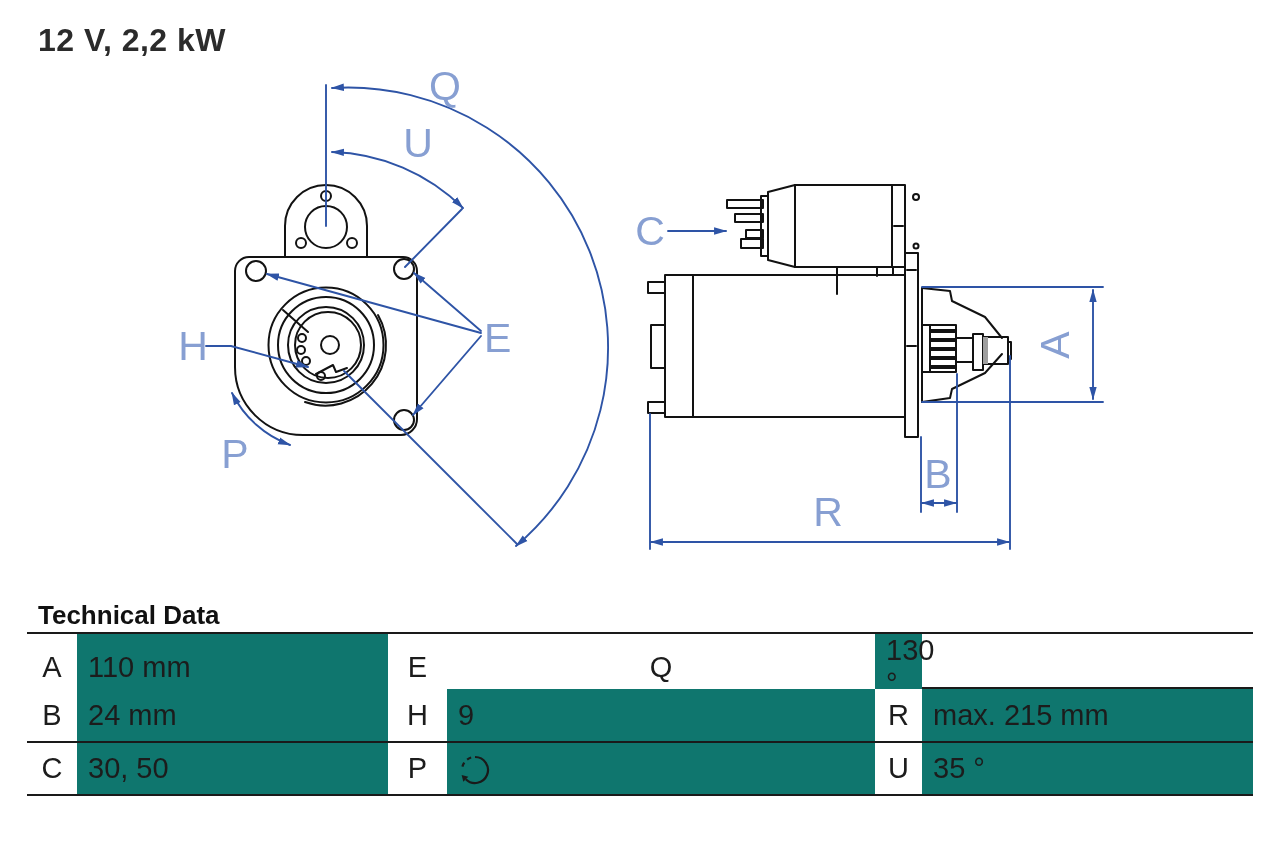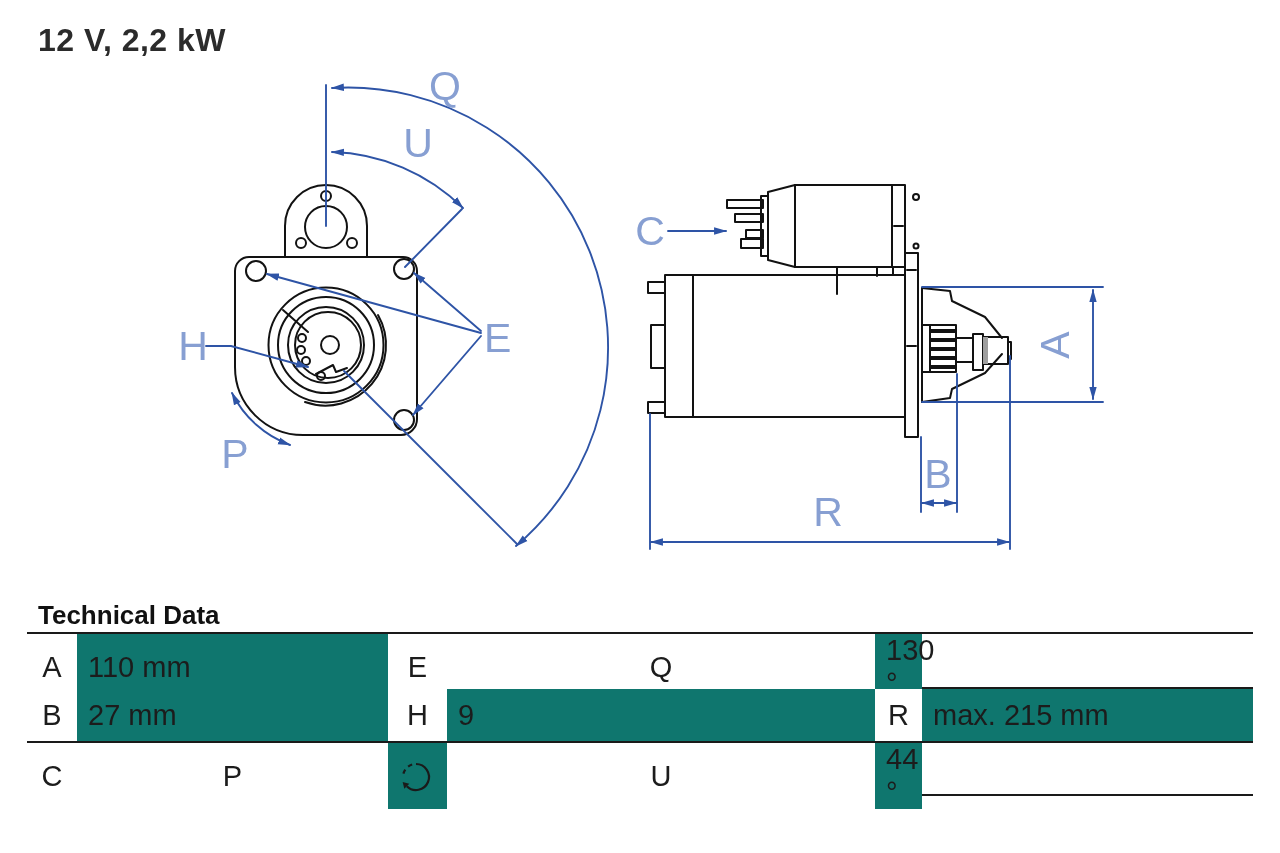--- a/index.html
+++ b/index.html
@@ -153,35 +153,36 @@
   <div class="ttable">
     <div class="trow r1">
       <div class="kcell">A</div>
       <div class="vcell">110 mm</div>
       <div class="kcell">E</div>
       <div class="kcell">Q</div>
       <div class="vcell">130 °</div>
     </div>
     <div class="trow r2">
       <div class="kcell">B</div>
-      <div class="vcell">27 mm</div>
+      <div class="vcell">24 mm</div>
       <div class="kcell">H</div>
       <div class="vcell">9</div>
       <div class="kcell">R</div>
       <div class="vcell">max. 215 mm</div>
     </div>
     <div class="trow r3 last">
       <div class="kcell">C</div>
+      <div class="vcell">30, 50</div>
       <div class="kcell">P</div>
       <div class="vcell">
         <svg width="34" height="36" viewBox="0 0 34 36">
           <path d="M 17,6 A 13,13 0 1 1 7.8,28.2" fill="none" stroke="#1a1a1a" stroke-width="2.2"></path>
           <path d="M 4.4,15.6 A 13,13 0 0 1 13.6,6.4" fill="none" stroke="#1a1a1a" stroke-width="2.2" stroke-dasharray="4.5 4"></path>
           <polygon points="3.6,24 10.3,25.7 5.3,30.7" fill="#1a1a1a"></polygon>
         </svg>
         <span class="ictxt"></span>
       </div>
       <div class="kcell">U</div>
-      <div class="vcell">44 °</div>
+      <div class="vcell">35 °</div>
     </div>
   </div>
 
 </div>
 
 </body></html>

